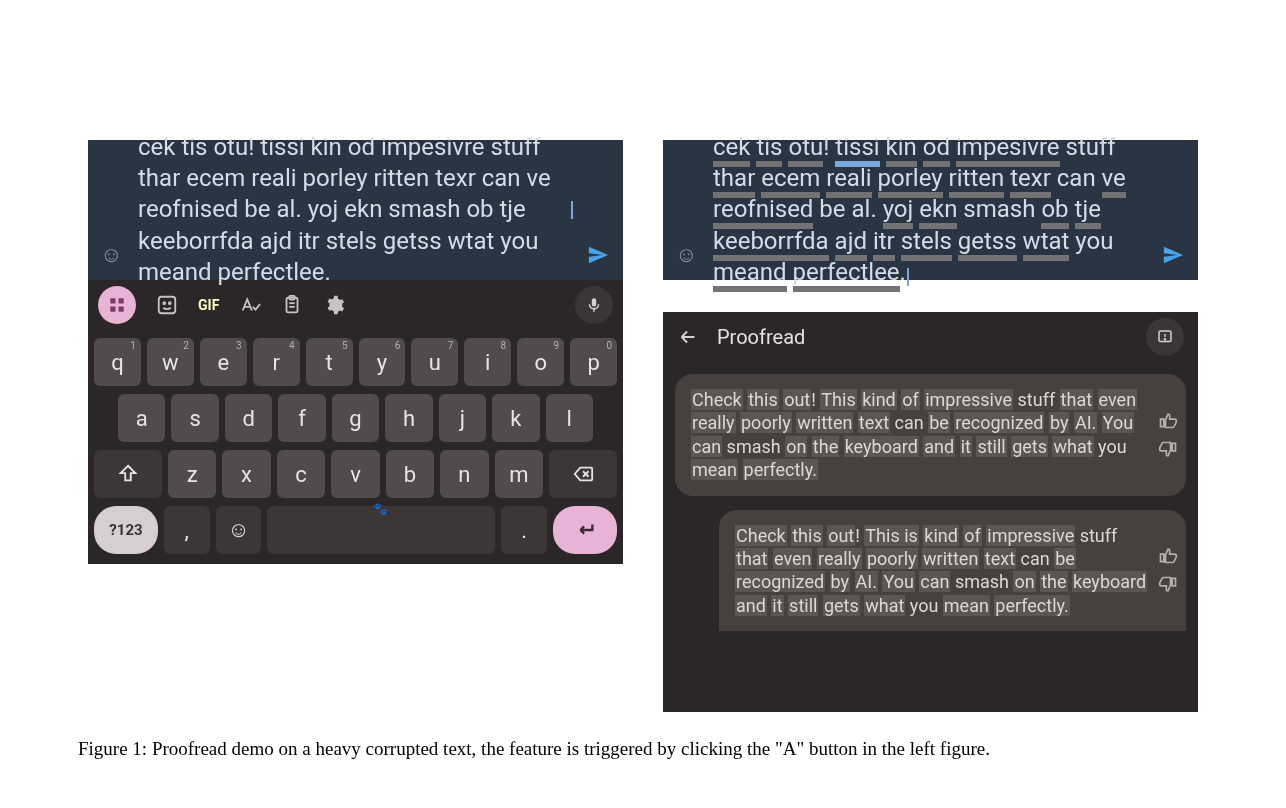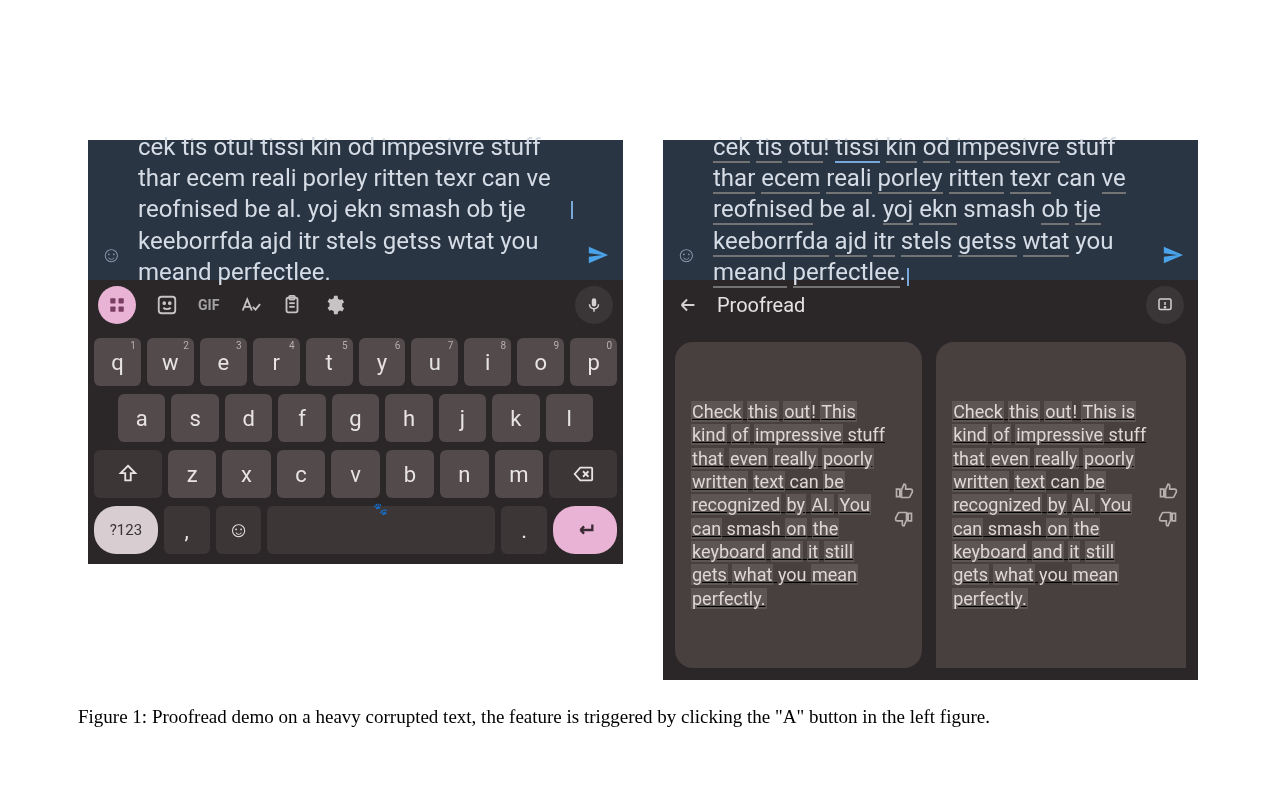--- a/index.html
+++ b/index.html
@@ -43,41 +43,41 @@
     bottom: 14px;
     color: #4aa3e8;
     width: 22px;
     height: 22px;
   }
   .typed-text {
     color: #d5dce5;
     font-size: 24px;
     line-height: 1.3;
   }
-  .typed-text.underlined span.w { border-bottom: 2px solid #737373; }
+  .typed-text.underlined span.w { border-bottom: 6px solid #737373; }
   .cursor { border-left: 2px solid #7aa7d9; height: 18px; display:inline-block; vertical-align: text-bottom; margin-left:1px; }
 
   
   .toolbar {
     background: #2b2728;
     height: 50px;
     display: flex;
     align-items: center;
     justify-content: space-between;
     padding: 0 10px;
   }
   .toolbar .tb-left, .toolbar .tb-right { display: flex; align-items: center; gap: 20px; }
   .tb-circle {
     width: 38px; height: 38px; border-radius: 50%;
     display: flex; align-items: center; justify-content: center;
   }
   .tb-circle.pink { background: #e9b3d6; }
   .tb-circle.dark { background: #3a3536; color: #d5d1d2; }
   .tb-icon { width: 22px; height: 22px; color: #c7c2c3; }
-  .tb-gif { color: #a3a3a3; font-weight: bold; font-size: 14px; }
+  .tb-gif { color: #fef9c3; font-weight: bold; font-size: 14px; }
   .keyboard {
     background: #2b2728;
     padding: 8px 6px 10px 6px;
     display: flex;
     flex-direction: column;
     gap: 8px;
   }
   .kb-row { display: flex; gap: 6px; justify-content: center; }
   .key {
     background: #524a4b;
@@ -95,44 +95,45 @@
     position: absolute;
     top: 2px;
     right: 5px;
     font-size: 10px;
     color: #b5afb0;
   }
   .key.dark { background: #3c3637; }
   .key.wide { flex: 1.4; }
   .key.space { flex: 5; }
   .key.pink { background: #e9b3d6; color: #3a2832; }
-  .key.small-text { font-size: 15px; font-weight: 400; }
+  .key.small-text { font-size: 15px; font-weight: 700; }
   .key .icon { width: 22px; height: 22px; }
   .paw { position: absolute; top: -4px; left: 50%; transform: translateX(-50%); font-size: 12px; }
 
   
   .proofread-header {
     background: #2b2728;
     height: 50px;
     display: flex;
     align-items: center;
     padding: 0 14px;
     gap: 18px;
     color: #e5e1e2;
+    margin-top: 32px;
   }
   .proofread-header .back { width: 22px; height: 22px; color: #d5d1d2; }
   .proofread-header .title { font-size: 20px; }
   .proofread-header .report { margin-left: auto; width: 38px; height: 38px; border-radius: 50%; background: #3a3536; display:flex; align-items:center; justify-content:center; }
   .proofread-body {
     background: #2b2728;
     padding: 12px;
     display: flex;
+    flex-direction: column;
     gap: 14px;
     height: 350px;
-    text-decoration: underline;
   }
   .suggestion {
     background: #48403f;
     border-radius: 18px;
     display: flex;
     align-items: center;
     gap: 8px;
     padding: 14px 8px 14px 16px;
   }
   .suggestion .text {
@@ -334,21 +335,21 @@
         <div class="text"><span class="hl">Check</span> <span class="hl">this</span> <span class="hl">out</span>! <span class="hl">This</span> <span class="hl">kind</span> <span class="hl">of</span> <span class="hl">impressive</span> stuff <span class="hl">that</span> <span class="hl">even</span> <span class="hl">really</span> <span class="hl">poorly</span> <span class="hl">written</span> <span class="hl">text</span> can <span class="hl">be</span> <span class="hl">recognized</span> <span class="hl">by</span> <span class="hl">AI.</span> <span class="hl">You</span> <span class="hl">can</span> smash <span class="hl">on</span> <span class="hl">the</span> <span class="hl">keyboard</span> <span class="hl">and</span> <span class="hl">it</span> <span class="hl">still</span> <span class="hl">gets</span> <span class="hl">what</span> you <span class="hl">mean</span> <span class="hl">perfectly.</span></div>
         <div class="thumbs">
           <svg viewBox="0 0 24 24" fill="none" stroke="currentColor" stroke-width="2">
               <path d="M7 11v9H3v-9h4zm13 0a2 2 0 012 2v1a2 2 0 01-.3 1l-2.5 5a2 2 0 01-1.8 1H9v-9l3-7a2 2 0 012 2v4h6z"></path>
             </svg>
           <svg viewBox="0 0 24 24" fill="none" stroke="currentColor" stroke-width="2">
               <path d="M17 13V4h4v9h-4zM4 13a2 2 0 01-2-2v-1a2 2 0 01.3-1l2.5-5A2 2 0 016.6 3H15v9l-3 7a2 2 0 01-2-2v-4H4z"></path>
             </svg>
         </div>
       </div>
-      <div class="suggestion" style="border-bottom-left-radius:0;border-bottom-right-radius:0;">
+      <div class="suggestion" style="border-bottom-left-radius:0;border-bottom-right-radius:0;margin-left:44px;">
         <div class="text"><span class="hl">Check</span> <span class="hl">this</span> <span class="hl">out</span>! <span class="hl">This is</span> <span class="hl">kind</span> <span class="hl">of</span> <span class="hl">impressive</span> stuff <span class="hl">that</span> <span class="hl">even</span> <span class="hl">really</span> <span class="hl">poorly</span> <span class="hl">written</span> <span class="hl">text</span> can <span class="hl">be</span> <span class="hl">recognized</span> <span class="hl">by</span> <span class="hl">AI.</span> <span class="hl">You</span> <span class="hl">can</span> smash <span class="hl">on</span> <span class="hl">the</span> <span class="hl">keyboard</span> <span class="hl">and</span> <span class="hl">it</span> <span class="hl">still</span> <span class="hl">gets</span> <span class="hl">what</span> you <span class="hl">mean</span> <span class="hl">perfectly.</span></div>
         <div class="thumbs">
           <svg viewBox="0 0 24 24" fill="none" stroke="currentColor" stroke-width="2">
               <path d="M7 11v9H3v-9h4zm13 0a2 2 0 012 2v1a2 2 0 01-.3 1l-2.5 5a2 2 0 01-1.8 1H9v-9l3-7a2 2 0 012 2v4h6z"></path>
             </svg>
           <svg viewBox="0 0 24 24" fill="none" stroke="currentColor" stroke-width="2">
               <path d="M17 13V4h4v9h-4zM4 13a2 2 0 01-2-2v-1a2 2 0 01.3-1l2.5-5A2 2 0 016.6 3H15v9l-3 7a2 2 0 01-2-2v-4H4z"></path>
             </svg>
         </div>
       </div>

